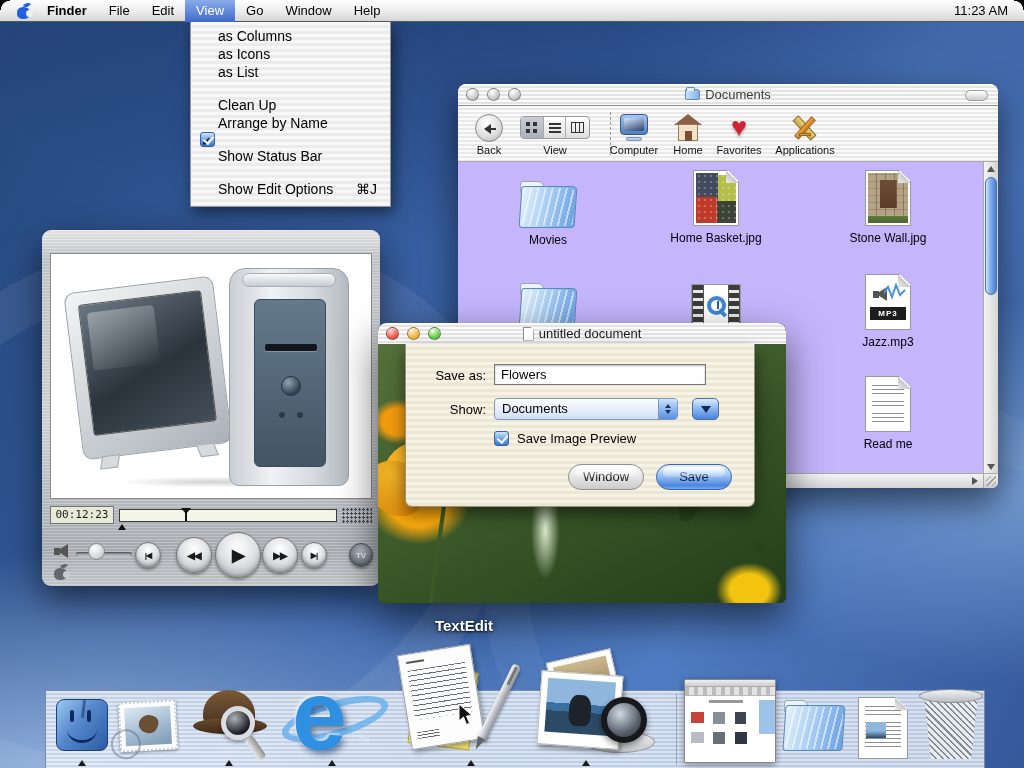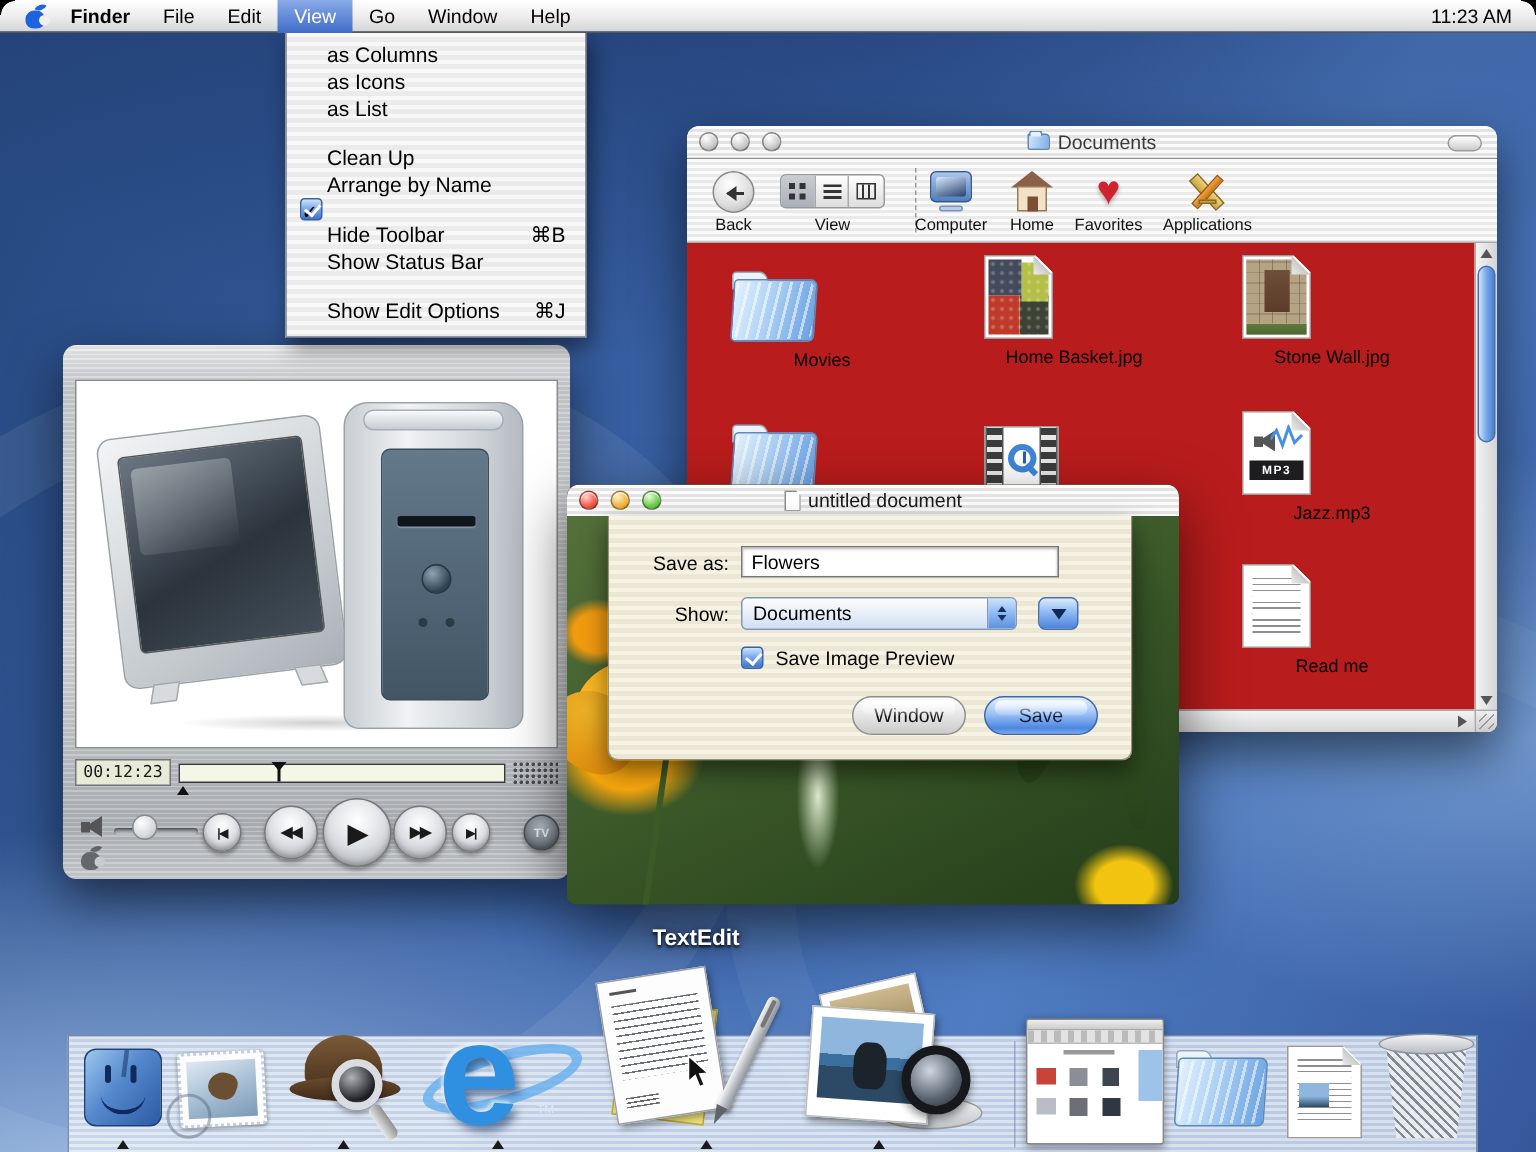--- a/index.html
+++ b/index.html
@@ -91,23 +91,23 @@
   .ic-apps .pencil{position:absolute;left:2px;top:11px;width:26px;height:6px;transform:rotate(-48deg);background:linear-gradient(#f0a040,#d07818);border:1px solid #9a5c10}
   .ic-apps .bar{position:absolute;left:9px;bottom:5px;width:12px;height:3px;background:#c9a14a;border:1px solid #8a6a20}
   .folder{position:relative;width:56px;height:42px}
   .folder .back{position:absolute;left:0;top:-5px;width:24px;height:12px;background:#eef3f9;border:1px solid #93a7bd;border-radius:3px 6px 0 0}
   .folder .body{position:absolute;inset:0;background:linear-gradient(100deg,#e4f1fd 0%,#b7d8f7 35%,#7fb0e8 80%,#6ba1e0 100%);
     border:1px solid #5d89b8;border-radius:3px 5px 4px 4px;transform:skewX(-4deg)}
   .folder .body:after{content:"";position:absolute;inset:1px;border-radius:inherit;
     background:repeating-linear-gradient(100deg,rgba(255,255,255,.55) 0 2px,rgba(255,255,255,0) 2px 7px)}
   .folder.sm{width:30px;height:22px}
   .folder.sm .back{width:13px;height:7px;top:-4px}
-  .fcontent{position:absolute;left:0;top:78px;right:15px;bottom:15px;background:#b91c1c;overflow:visible}
+  .fcontent{position:absolute;left:0;top:78px;right:15px;bottom:15px;background:#c4b5fd;overflow:visible}
   .file{position:absolute;width:120px;text-align:center}
-  .file .icw2{height:58px;display:flex;align-items:flex-end;justify-content:flex-start}
+  .file .icw2{height:58px;display:flex;align-items:flex-end;justify-content:center}
   .fname{display:inline-block;margin-top:5px;font-size:12px;color:#000}
   .page{position:relative;width:46px;height:56px;background:#fff;border:1px solid #9a9a9a;
     clip-path:polygon(0 0,74% 0,100% 21%,100% 100%,0 100%);box-shadow:1px 1px 2px rgba(0,0,0,.2)}
   .page .fold{position:absolute;top:0;right:0;width:12px;height:12px;background:linear-gradient(225deg,#fdfdfd 0 49%,#c9c9c9 50%,#ececec)}
   .img-fruit{position:absolute;inset:2px;background-image:
     radial-gradient(circle at 3px 3px, rgba(255,255,255,.25) 1px, transparent 1.6px),
     linear-gradient(#434a5c,#434a5c),linear-gradient(#b3bf47,#b3bf47),linear-gradient(#c03a2a,#c03a2a),linear-gradient(#3c4234,#3c4234);
     background-size:6px 6px,55% 48%,45% 52%,52% 52%,48% 52%;
     background-position:0 0,0 0,100% 8%,0 100%,100% 100%;background-repeat:repeat,no-repeat,no-repeat,no-repeat,no-repeat}
   .img-stone{position:absolute;inset:2px;background-image:
@@ -569,21 +569,20 @@
   </div>
 
   <div id="viewmenu">
     <div class="vm"><span>as Columns</span></div>
     <div class="vm"><span class="chk">✓</span><span>as Icons</span></div>
     <div class="vm"><span>as List</span></div>
     <div class="vmgap"></div>
     <div class="vm"><span>Clean Up</span></div>
     <div class="vm"><span>Arrange by Name</span></div>
     <div class="vmgap"></div>
-    <div class="vm"><span>Hide Toolbar</span><span class="sc">⌘B</span></div>
     <div class="vm"><span>Show Status Bar</span></div>
     <div class="vmgap"></div>
     <div class="vm"><span>Show Edit Options</span><span class="sc">⌘J</span></div>
   </div>
 
   <div id="menubar">
     <div class="mb-apple">
         <div class="apple">
           <b></b>
           <i></i>

